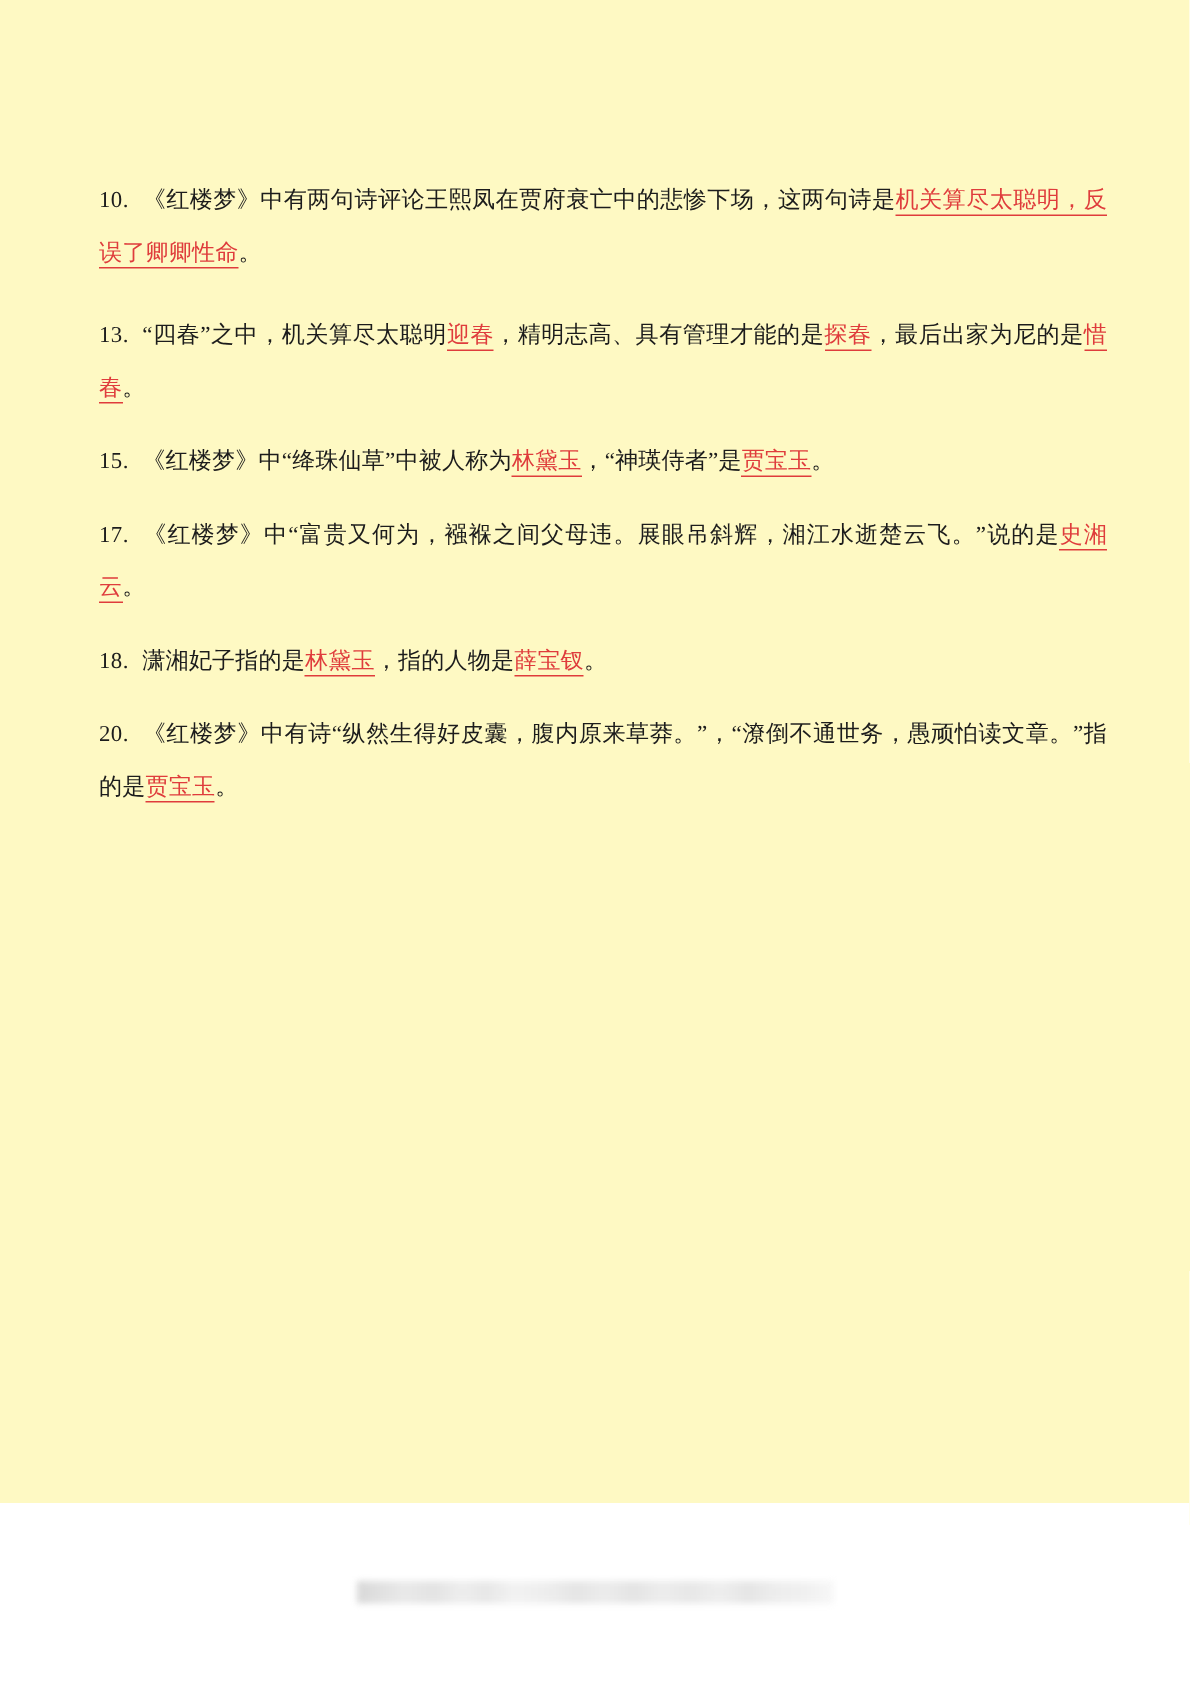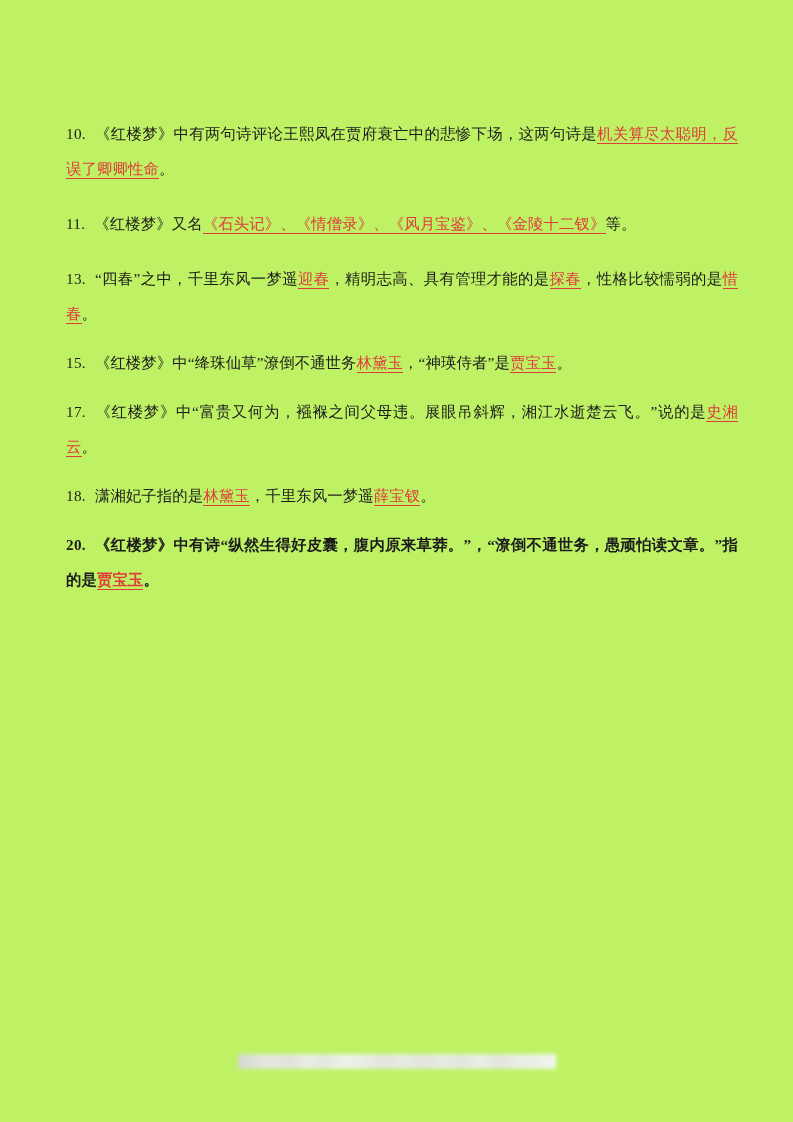--- a/index.html
+++ b/index.html
@@ -13,22 +13,22 @@
     position: relative;
     font-family: "Liberation Serif", "DejaVu Serif", serif;
     color: #1a1a1a;
     overflow: hidden;
   }
 
   .page {
     position: absolute;
     left: 0; top: 0;
     width: 793px;
-    height: 1122px;
-    background: #bef264;
+    height: 1002px;
+    background: #fef9c3;
   }
 
   .doc-body {
     position: absolute;
     left: 66px;
     top: 116px;
     width: 672px;
   }
 
   .qitem {
@@ -38,21 +38,21 @@
     line-height: 35px;
     text-align: justify;
     text-justify: inter-character;
     color: #1c1c1c;
     letter-spacing: 0.1px;
   }
 
   
   .gap-lg { margin-bottom: 20px; }
   .gap-md { margin-bottom: 14px; }
-  .gap-sm { margin-bottom: 8px; font-weight: bold; }
+  .gap-sm { margin-bottom: 8px; }
 
   .num {
     font-family: "Liberation Serif", "DejaVu Serif", serif;
     font-size: 15.2px;
     letter-spacing: 0.3px;
   }
 
   .gapsp { display: inline-block; width: 9px; }
 
   .ans {
@@ -81,41 +81,38 @@
 <body>
 
 <div class="page">
 
   <div class="doc-body">
 
     <p class="qitem gap-lg">
       <span class="num">10.</span><span class="gapsp"></span><span><span>《红楼梦》中有两句诗评论王熙凤在贾府衰亡中的悲惨下场，这两句诗是</span><span class="ans">机关算尽太聪明，反误了卿卿性命</span><span>。</span></span>
     </p>
 
-    <p class="qitem gap-lg">
-      <span class="num">11.</span><span class="gapsp"></span><span><span>《红楼梦》又名</span><span class="ans">《石头记》、《情僧录》、《风月宝鉴》、《金陵十二钗》</span><span>等。</span></span>
+
+
+    <p class="qitem gap-md">
+      <span class="num">13.</span><span class="gapsp"></span><span><span>“四春”之中，机关算尽太聪明</span><span class="ans">迎春</span><span>，精明志高、具有管理才能的是</span><span class="ans">探春</span><span>，最后出家为尼的是</span><span class="ans">惜春</span><span>。</span></span>
     </p>
 
 
     <p class="qitem gap-md">
-      <span class="num">13.</span><span class="gapsp"></span><span><span>“四春”之中，千里东风一梦遥</span><span class="ans">迎春</span><span>，精明志高、具有管理才能的是</span><span class="ans">探春</span><span>，性格比较懦弱的是</span><span class="ans">惜春</span><span>。</span></span>
-    </p>
-
-
-    <p class="qitem gap-md">
-      <span class="num">15.</span><span class="gapsp"></span><span><span>《红楼梦》中“绛珠仙草”潦倒不通世务</span><span class="ans">林黛玉</span><span>，“神瑛侍者”是</span><span class="ans">贾宝玉</span><span>。</span></span>
+      <span class="num">15.</span><span class="gapsp"></span><span><span>《红楼梦》中“绛珠仙草”中被人称为</span><span class="ans">林黛玉</span><span>，“神瑛侍者”是</span><span class="ans">贾宝玉</span><span>。</span></span>
     </p>
 
 
     <p class="qitem gap-md">
       <span class="num">17.</span><span class="gapsp"></span><span><span>《红楼梦》中“富贵又何为，襁褓之间父母违。展眼吊斜辉，湘江水逝楚云飞。”说的是</span><span class="ans">史湘云</span><span>。</span></span>
     </p>
 
     <p class="qitem gap-md">
-      <span class="num">18.</span><span class="gapsp"></span><span><span>潇湘妃子指的是</span><span class="ans">林黛玉</span><span>，千里东风一梦遥</span><span class="ans">薛宝钗</span><span>。</span></span>
+      <span class="num">18.</span><span class="gapsp"></span><span><span>潇湘妃子指的是</span><span class="ans">林黛玉</span><span>，指的人物是</span><span class="ans">薛宝钗</span><span>。</span></span>
     </p>
 
 
     <p class="qitem gap-sm">
       <span class="num">20.</span><span class="gapsp"></span><span><span>《红楼梦》中有诗“纵然生得好皮囊，腹内原来草莽。”，“潦倒不通世务，愚顽怕读文章。”指的是</span><span class="ans">贾宝玉</span><span>。</span></span>
     </p>
 
   </div>
 
   <div class="blur-bar"></div>

